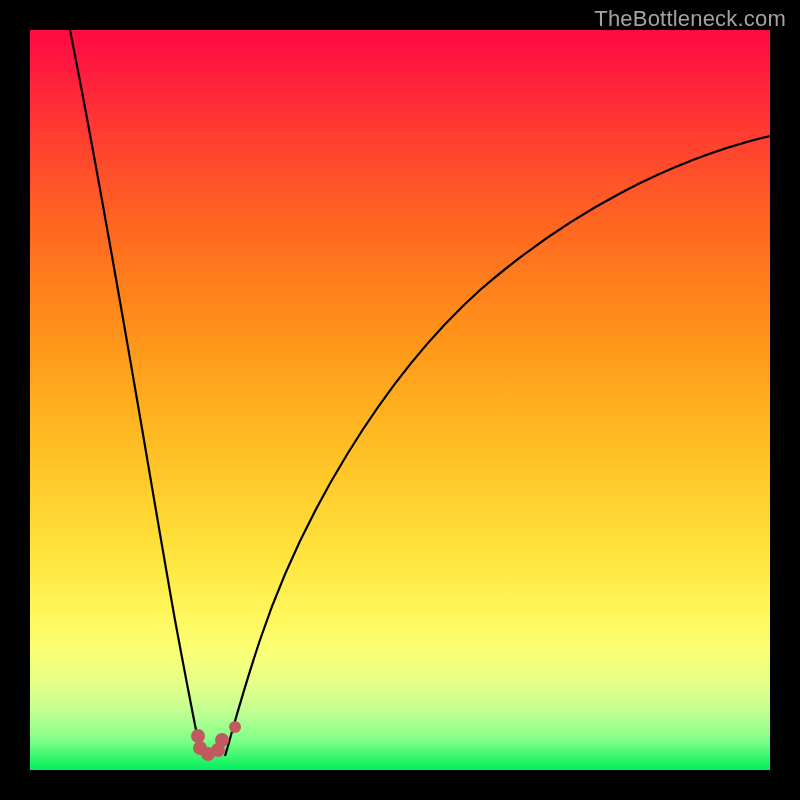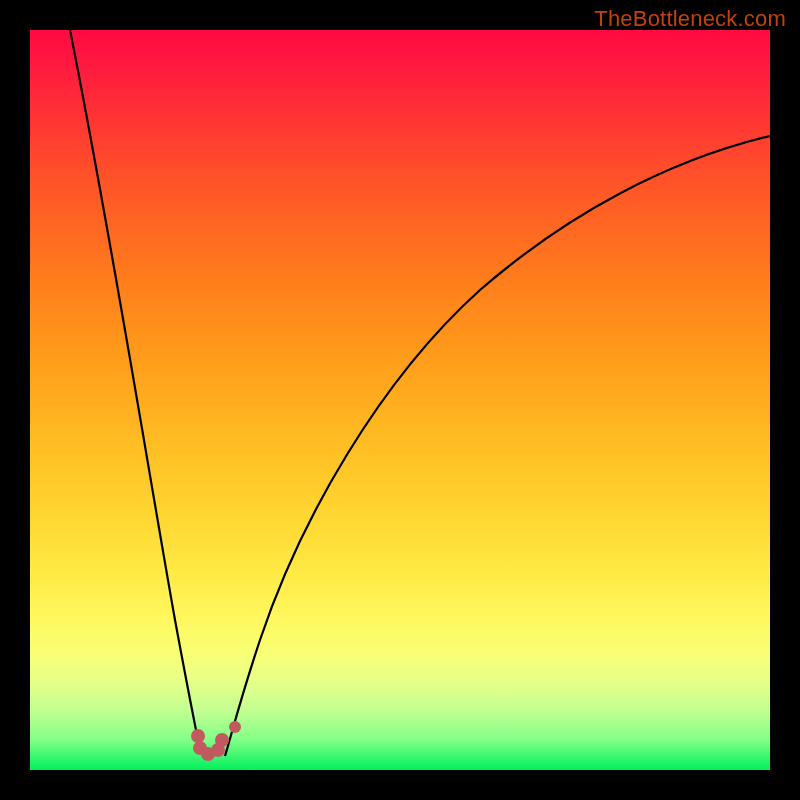--- a/index.html
+++ b/index.html
@@ -46,21 +46,21 @@
       #e7ff88 88%,
       #c2ff92 92%,
       #80ff87 96%,
       #00f05d 100%
     );
   }
   .watermark {
     position: absolute;
     top: 6px;
     right: 14px;
-    color: #c2410c;
+    color: #a3a3a3;
     font-size: 22px;
     font-weight: 500;
     letter-spacing: 0.2px;
     user-select: none;
   }
   svg.curves {
     position: absolute;
     inset: 0;
   }
   svg.markers {

